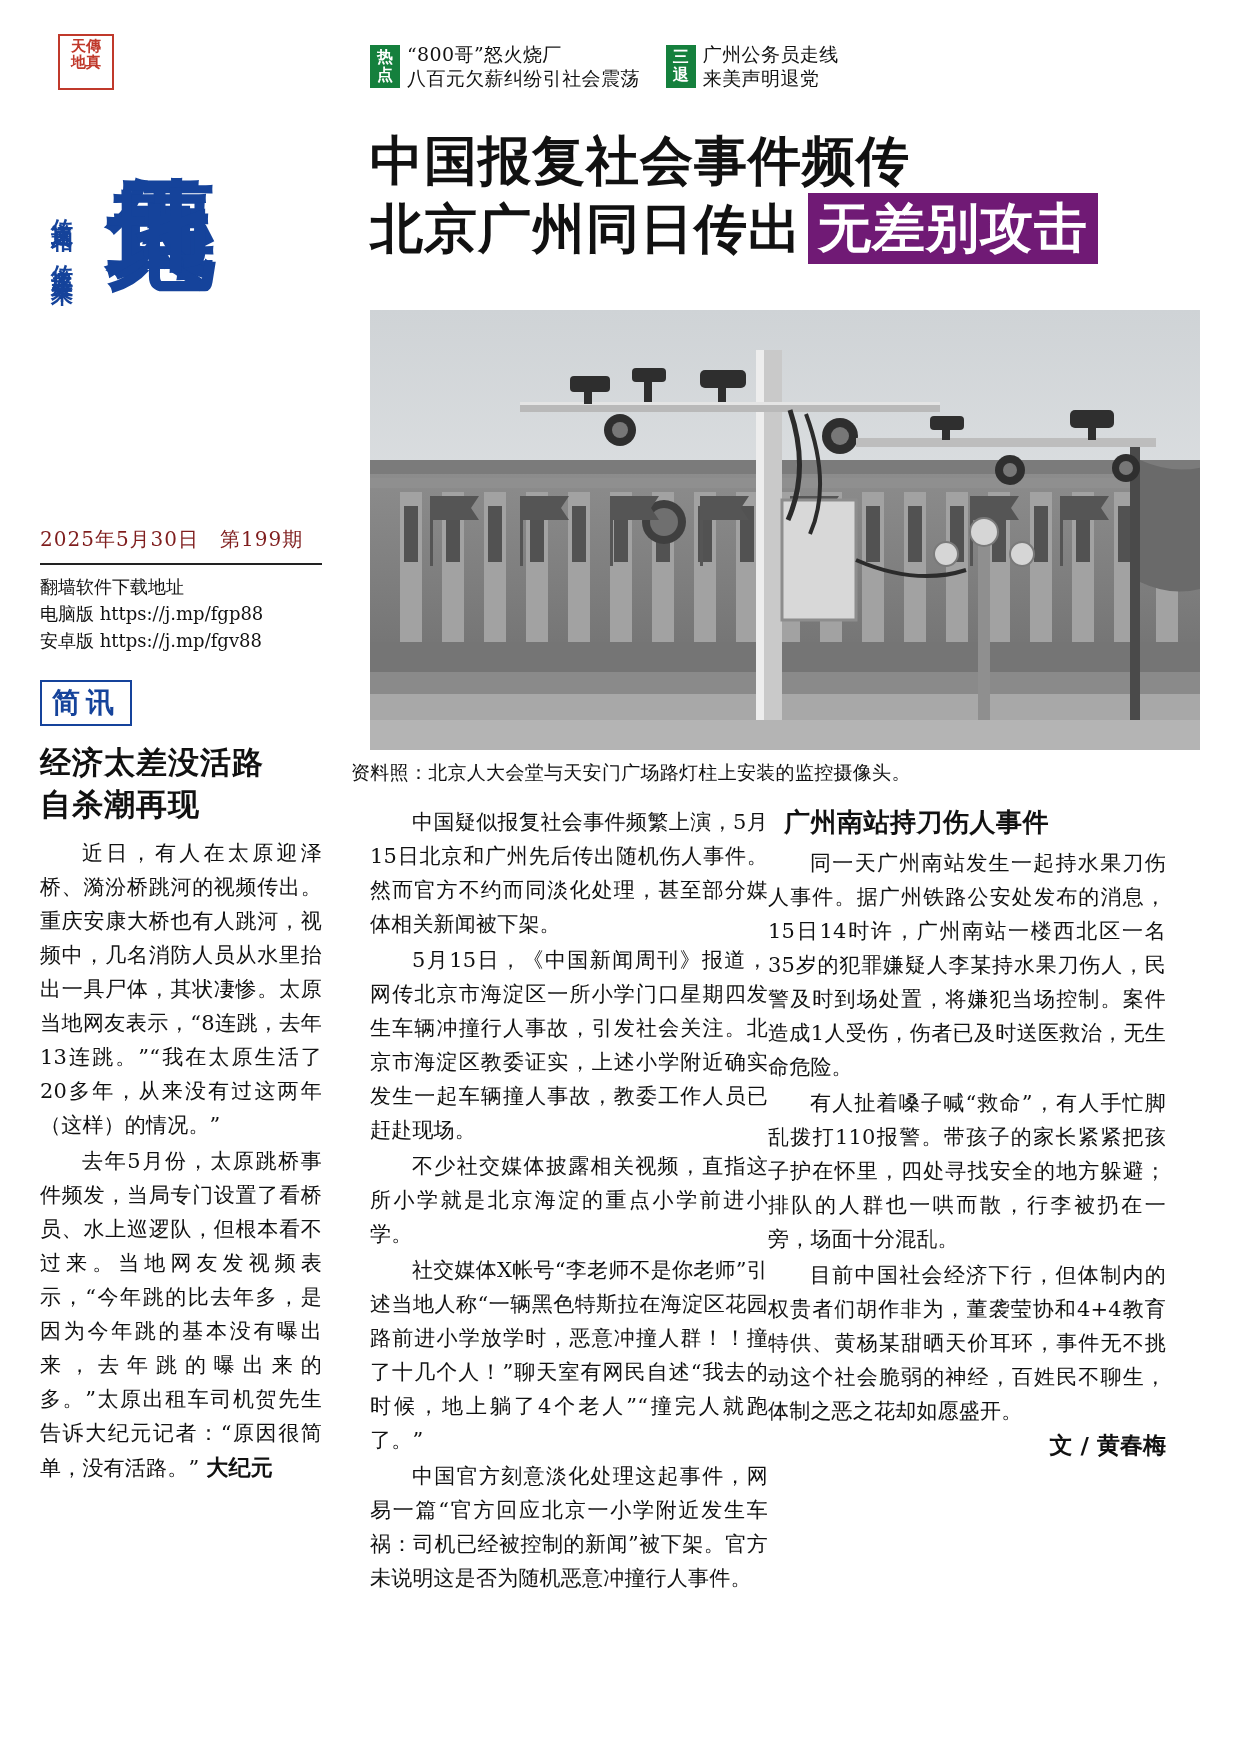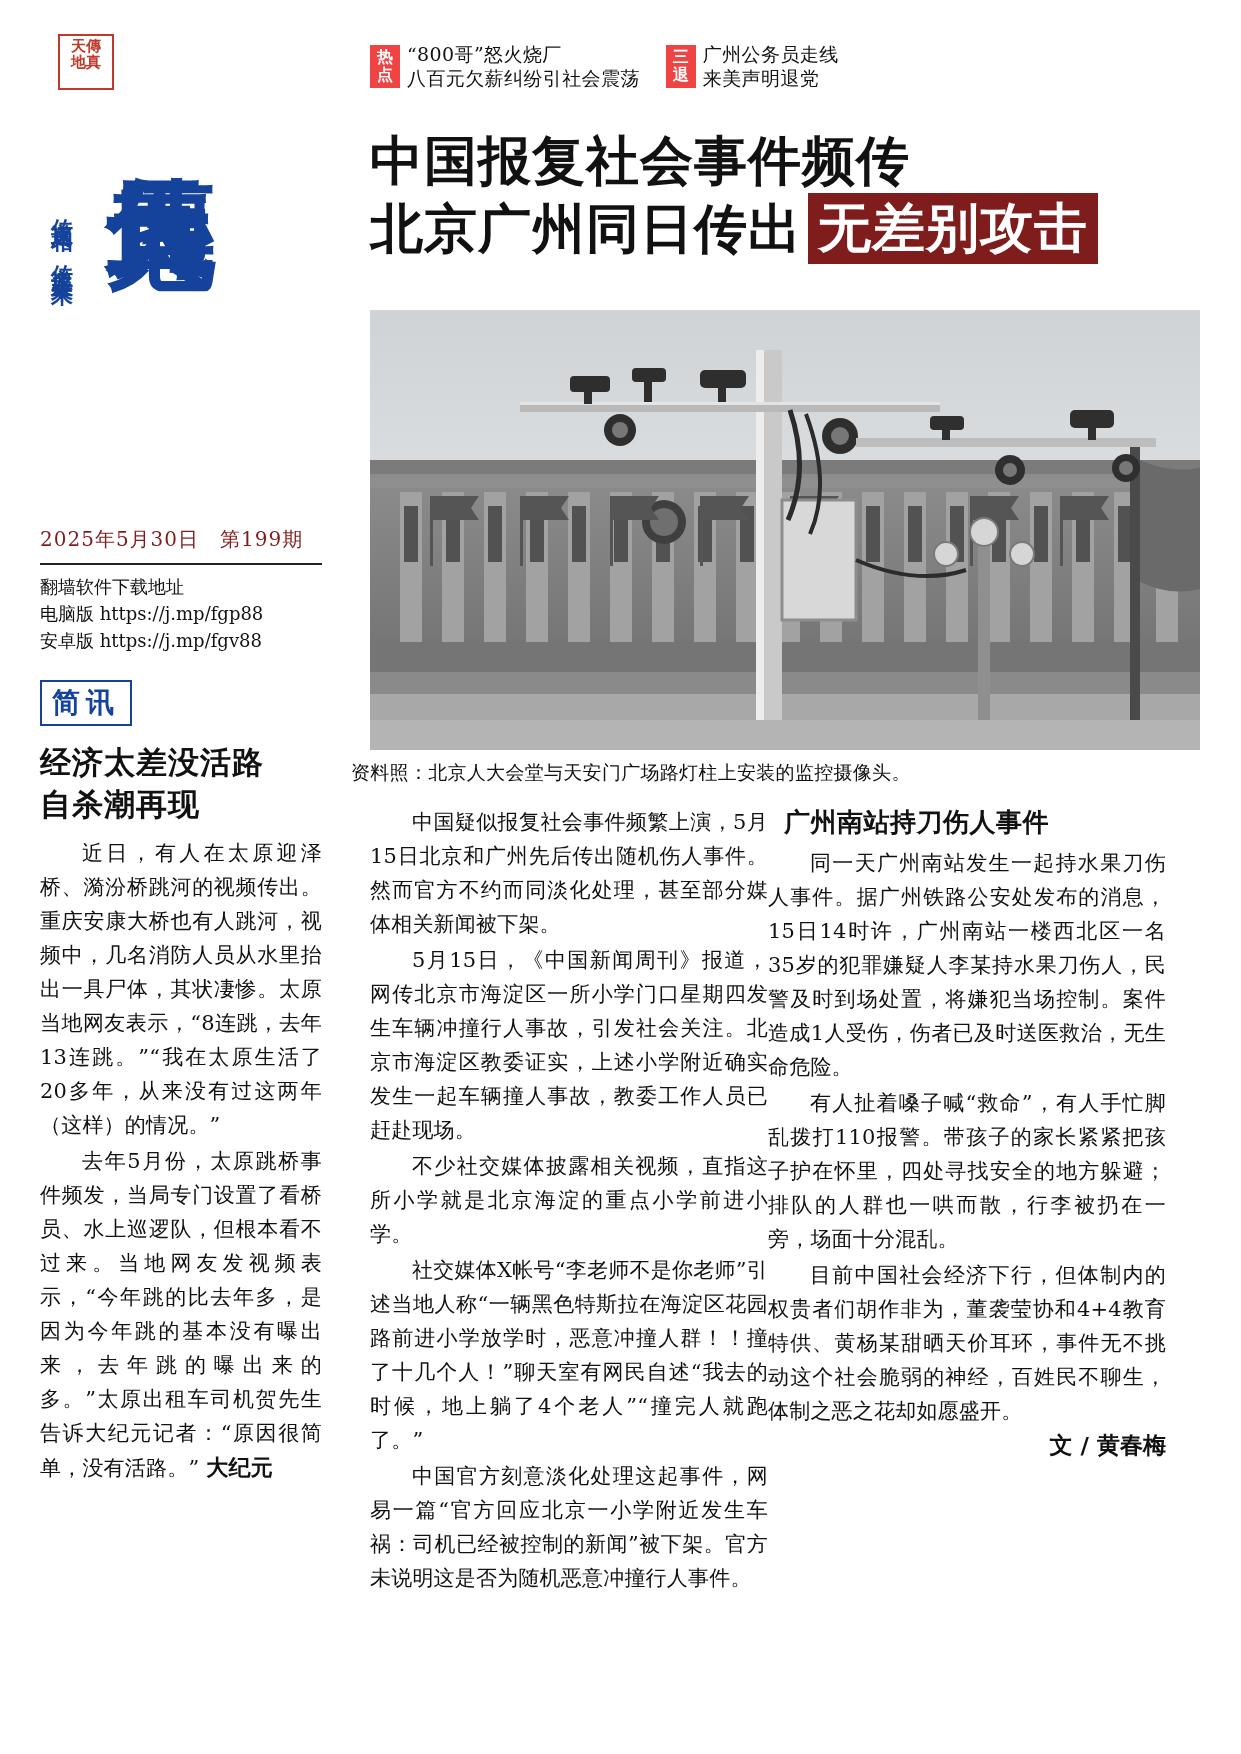--- a/index.html
+++ b/index.html
@@ -124,21 +124,21 @@
     position: absolute;
     left: 370px;
     top: 42px;
     width: 830px;
     display: flex;
     gap: 26px;
     align-items: flex-start;
   }
   .teaser { display: flex; align-items: center; gap: 7px; }
   .teaser-tag {
-    background: #ef4444;
+    background: #15803d;
     color: #fff;
     font-size: 16px;
     font-weight: bold;
     line-height: 1.15;
     padding: 3px 4px;
     text-align: center;
     width: 22px;
     letter-spacing: 0;
   }
   .teaser-text {
@@ -156,21 +156,21 @@
   }
   .headline-l1, .headline-l2 {
     font-size: 53px;
     font-weight: bold;
     letter-spacing: 1px;
     line-height: 1.22;
     white-space: nowrap;
   }
   .headline-l2 { display: flex; align-items: center; }
   .hl-hi {
-    background: #7f1d1d;
+    background: #701a75;
     color: #fff;
     padding: 2px 10px 5px 10px;
     margin-left: 6px;
   }
 
   
   .photo {
     position: absolute;
     left: 370px;
     top: 310px;

